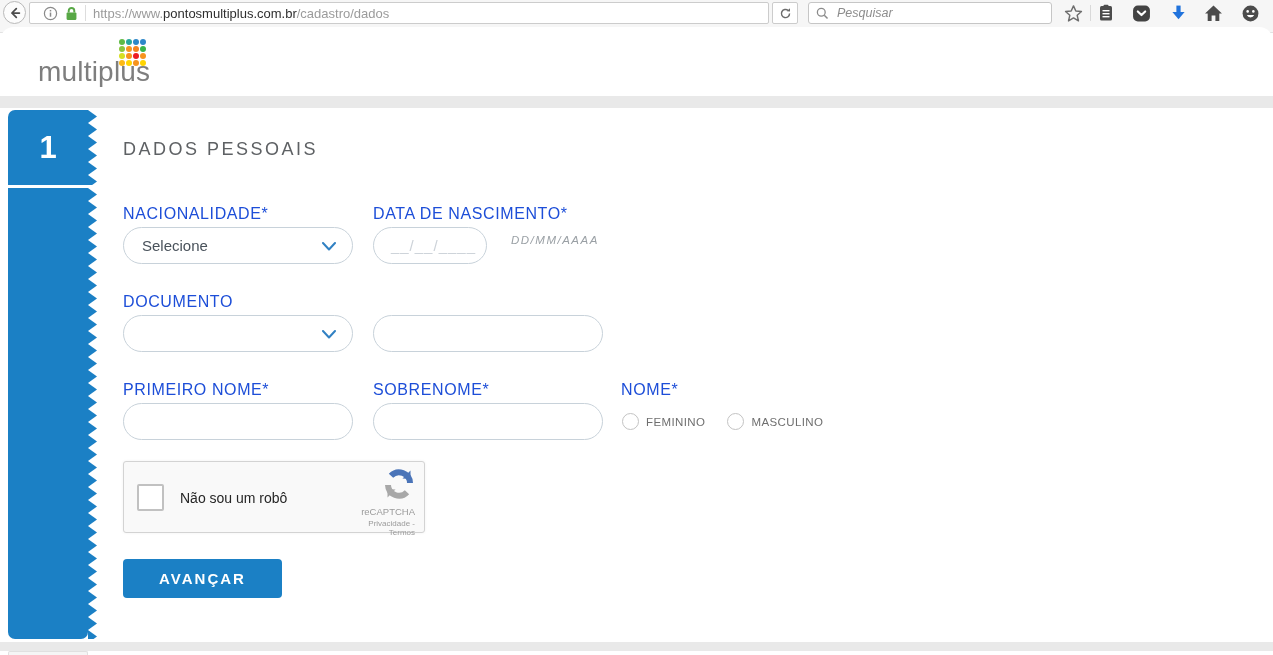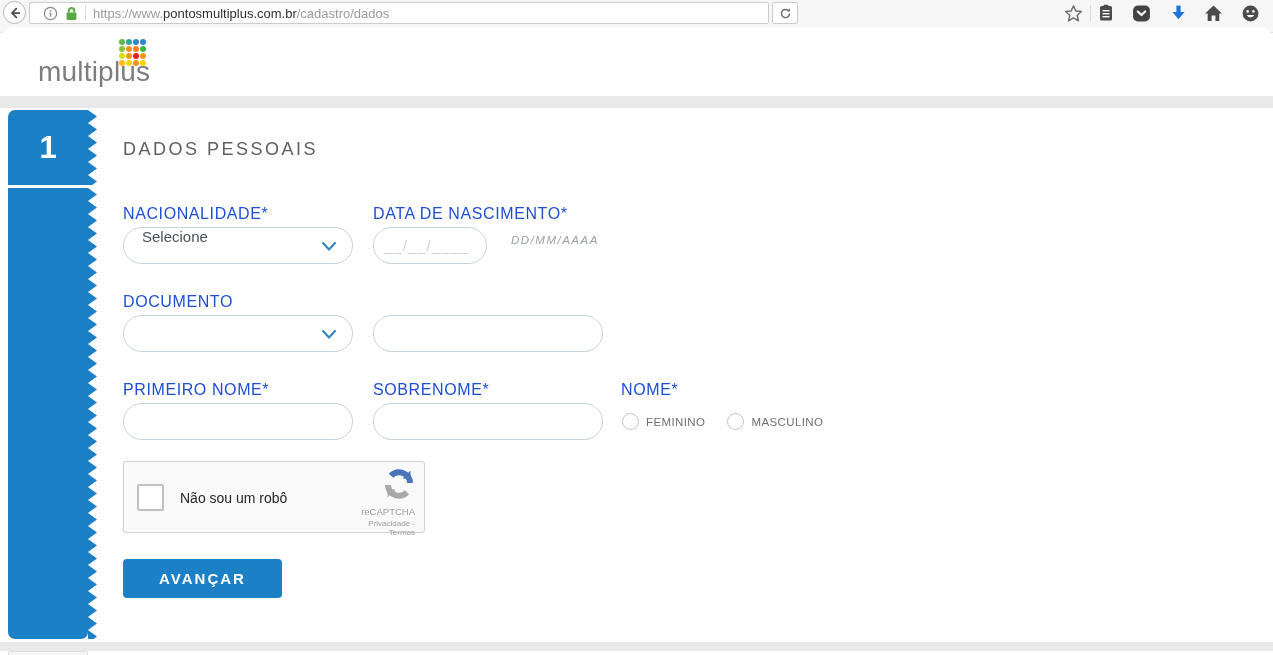--- a/index.html
+++ b/index.html
@@ -77,28 +77,28 @@
   
   .form-title {
     position:absolute; left:123px; top:139px; margin:0;
     font-size:18px; font-weight:normal; letter-spacing:2.5px; color:#5e6164;
   }
   .flabel { position:absolute; font-size:16px; color:#1d4ed8; letter-spacing:0.6px; }
   .pill {
     position:absolute; height:37px; background:#fff;
     border:1px solid #c8d2da; border-radius:19px;
   }
-  .selectbox { display:flex; padding:0 18px; font-size:15px; color:#49525b; cursor:pointer; }
+  .selectbox { display:flex; align-items:center; padding:0 18px; font-size:15px; color:#49525b; cursor:pointer; }
   .chev { position:absolute; right:16px; top:14px; }
   input.pill {
     padding:0 18px; outline:none; font-size:15px; color:#49525b;
     font-family:"Liberation Sans",sans-serif;
   }
   input.pill::placeholder { color:#ccd2d8; }
-  .date-input { text-align:left; letter-spacing:1px; padding:0 10px !important; }
+  .date-input { text-align:right; letter-spacing:1px; padding:0 10px !important; }
   .hint { position:absolute; font-size:11.5px; font-style:italic; color:#9aa0a5; letter-spacing:1.5px; }
 
   .radio-group { position:absolute; display:flex; align-items:center; gap:22px;justify-content:center; }
   .radio-opt { display:flex; align-items:center; gap:7px; cursor:pointer; }
   .radio-circle { width:17px; height:17px; border:1px solid #c3c3c3; border-radius:50%; background:#fff; }
   .radio-label { font-size:11.5px; color:#6f6f6f; letter-spacing:0.4px; }
 
   
   .recaptcha {
     position:absolute; left:123px; top:461px; width:302px; height:72px;
@@ -158,20 +158,27 @@
       <span class="url-text"><span class="dim">https://www.</span><span class="strong">pontosmultiplus.com.br</span><span class="dim">/cadastro/dados</span></span>
     </div>
 
     <button class="reload-btn">
       <svg width="13" height="13" viewBox="0 0 16 16">
         <path d="M13 8 a5 5 0 1 1 -1.7 -3.7" stroke="#6b6b6b" stroke-width="1.8" fill="none"></path>
         <path d="M13.5 1.5 L13.5 5.5 L9.5 5.2 Z" fill="#6b6b6b"></path>
       </svg>
     </button>
 
+    <div class="searchbox">
+      <svg width="13" height="13" viewBox="0 0 16 16">
+        <circle cx="6.5" cy="6.5" r="4.8" stroke="#8b8b8b" stroke-width="1.6" fill="none"></circle>
+        <line x1="10.2" y1="10.2" x2="14.2" y2="14.2" stroke="#8b8b8b" stroke-width="1.8"></line>
+      </svg>
+      <input placeholder="Pesquisar" style="">
+    </div>
 
     <button class="toolbtn" style="left:1060px">
       <svg width="19" height="19" viewBox="0 0 18 18">
         <path d="M9 1.8 L11.2 6.6 L16.5 7.1 L12.5 10.7 L13.7 16 L9 13.2 L4.3 16 L5.5 10.7 L1.5 7.1 L6.8 6.6 Z" stroke="#6e6e6e" stroke-width="1.4" fill="none" stroke-linejoin="round"></path>
       </svg>
     </button>
     <span class="tsep"></span>
     <button class="toolbtn" style="left:1093px">
       <svg width="18" height="18" viewBox="0 0 18 18">
         <rect x="3" y="2" width="12" height="14.5" rx="1.5" fill="#4c4c4c"></rect>

